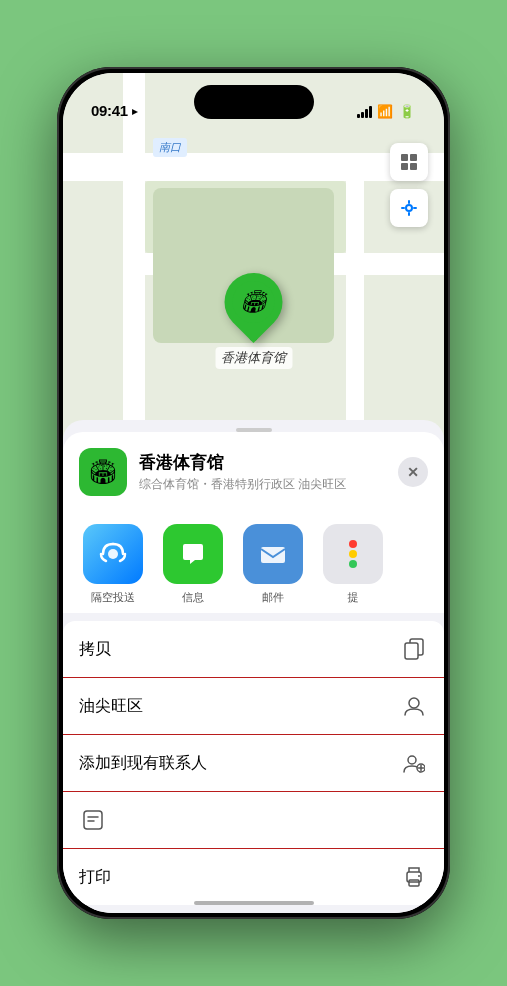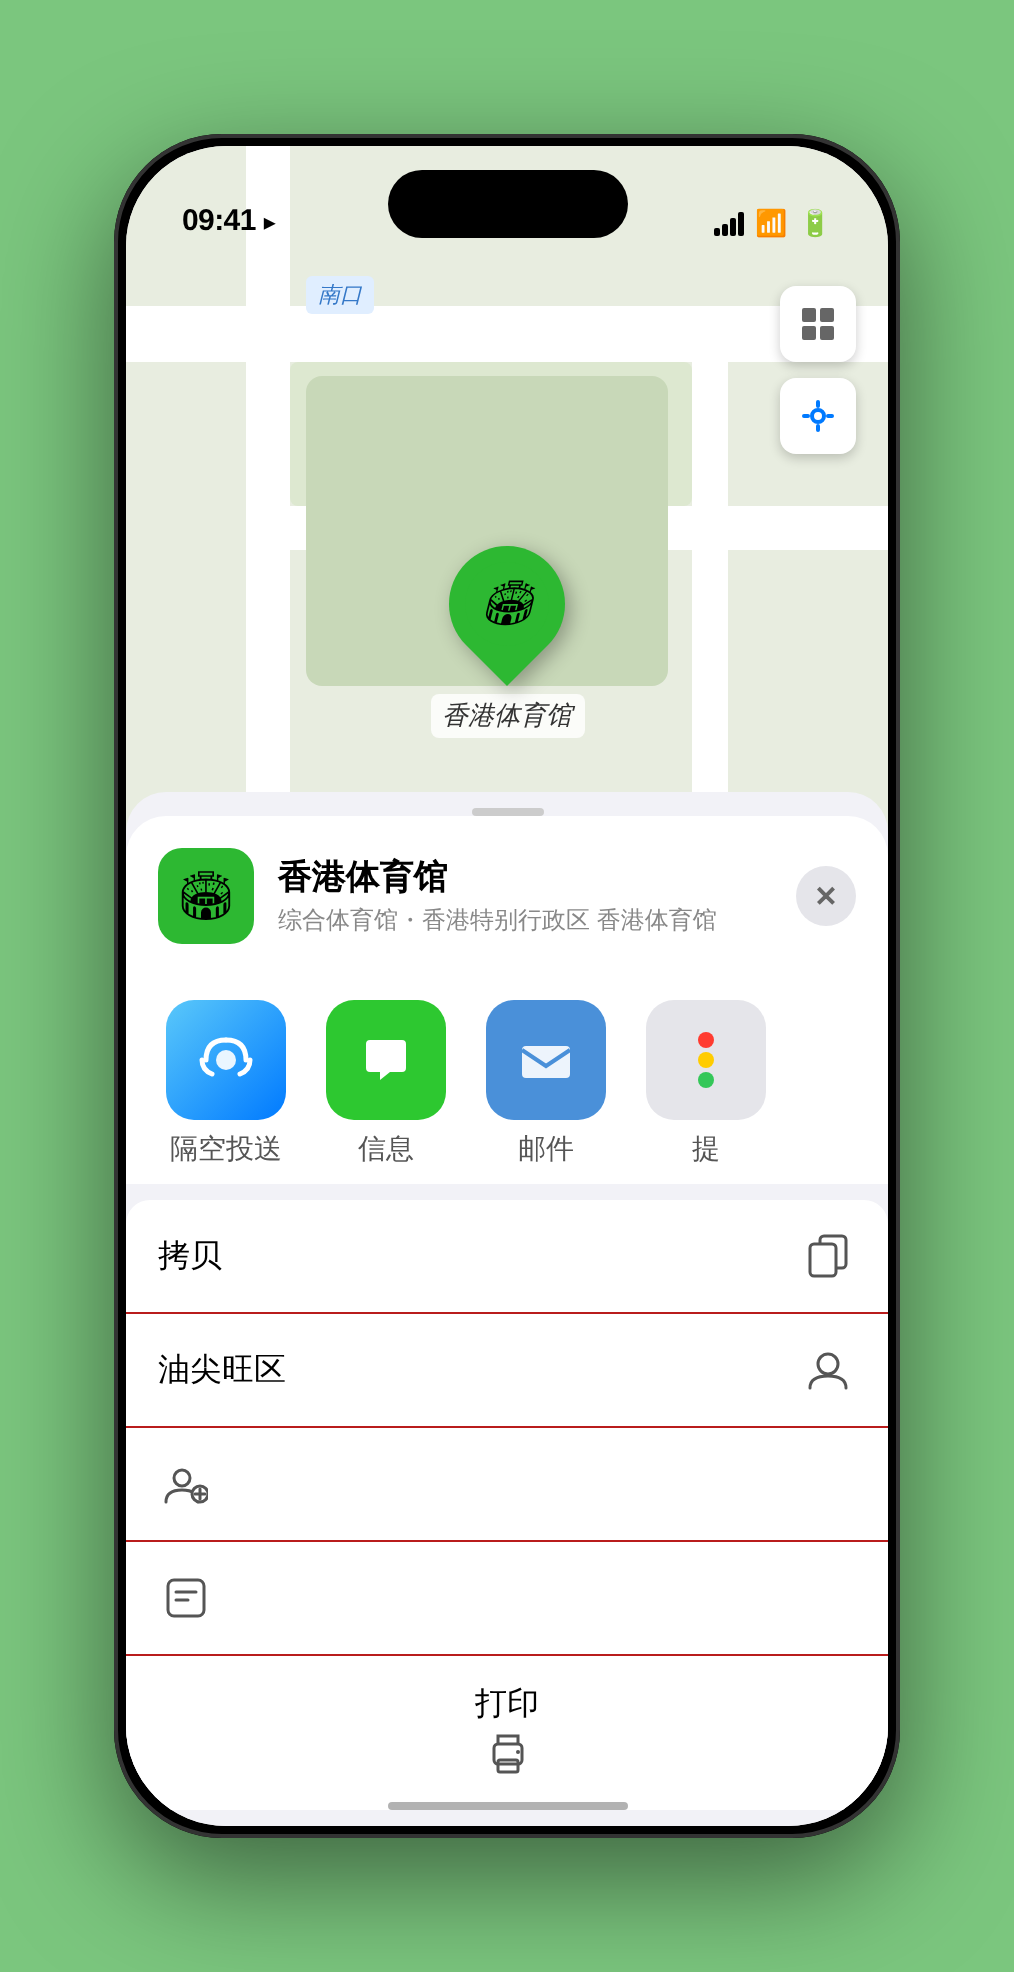--- a/index.html
+++ b/index.html
@@ -272,40 +272,39 @@
       border-radius: 14px;
       display: flex;
       align-items: center;
       justify-content: center;
       font-size: 28px;
     }
     .share-icon.airdrop { background: linear-gradient(135deg, #5ac8fa, #007aff); }
     .share-icon.messages { background: #2dc830; }
     .share-icon.mail { background: #4a90d9; }
     .share-label {
-      font-size: 14px;
+      font-size: 11px;
       color: #555;
       text-align: right;
     }
     
     .action-list {
       background: #fff;
       border-radius: 12px;
       margin: 0 0 8px;
     }
     .action-item {
       display: flex;
       align-items: center;
       padding: 14px 16px;
       border-bottom: 1px solid #b91c1c;
       cursor: pointer;
     }
     .action-item:last-child {
       border-bottom: none;
-      flex-direction: column;
     }
     .action-text {
       flex: 1;
       font-size: 16px;
       color: #000;
     }
     .action-icon {
       width: 28px;
       height: 28px;
       display: flex;
@@ -432,21 +431,21 @@
 
     <div class="bottom-sheet">
       <div class="sheet-handle"></div>
 
       <div class="sheet-header">
         <div class="venue-icon">
           <span>🏟</span>
         </div>
         <div class="venue-info">
           <div class="venue-name">香港体育馆</div>
-          <div class="venue-desc">综合体育馆・香港特别行政区 香港体育馆</div>
+          <div class="venue-desc">综合体育馆・香港特别行政区 油尖旺区</div>
         </div>
         <div class="close-btn">✕</div>
       </div>
 
       <div class="share-row">
 
         <div class="share-item">
           <div class="share-icon airdrop">
             <svg width="30" height="30" viewBox="0 0 30 30" fill="none">
               <circle cx="15" cy="15" r="5" fill="white" opacity="0.9"></circle>
@@ -505,20 +504,21 @@
           <span class="action-text">油尖旺区</span>
           <div class="action-icon">
             <svg width="22" height="22" viewBox="0 0 22 22" fill="none">
               <circle cx="11" cy="8" r="5" stroke="#555" stroke-width="1.5" fill="none"></circle>
               <path d="M2 20 Q2 14 11 14 Q20 14 20 20" stroke="#555" stroke-width="1.5" fill="none" stroke-linecap="round"></path>
             </svg>
           </div>
         </div>
 
         <div class="action-item">
+          <span class="action-text">添加到现有联系人</span>
           <div class="action-icon">
             <svg width="22" height="22" viewBox="0 0 22 22" fill="none">
               <circle cx="9" cy="8" r="4" stroke="#555" stroke-width="1.5" fill="none"></circle>
               <path d="M1 20 Q1 14 9 14 Q17 14 17 20" stroke="#555" stroke-width="1.5" fill="none" stroke-linecap="round"></path>
               <circle cx="18" cy="16" r="4" fill="white" stroke="#555" stroke-width="1.5"></circle>
               <line x1="18" y1="13.5" x2="18" y2="18.5" stroke="#555" stroke-width="1.5" stroke-linecap="round"></line>
               <line x1="15.5" y1="16" x2="20.5" y2="16" stroke="#555" stroke-width="1.5" stroke-linecap="round"></line>
             </svg>
           </div>
         </div>

